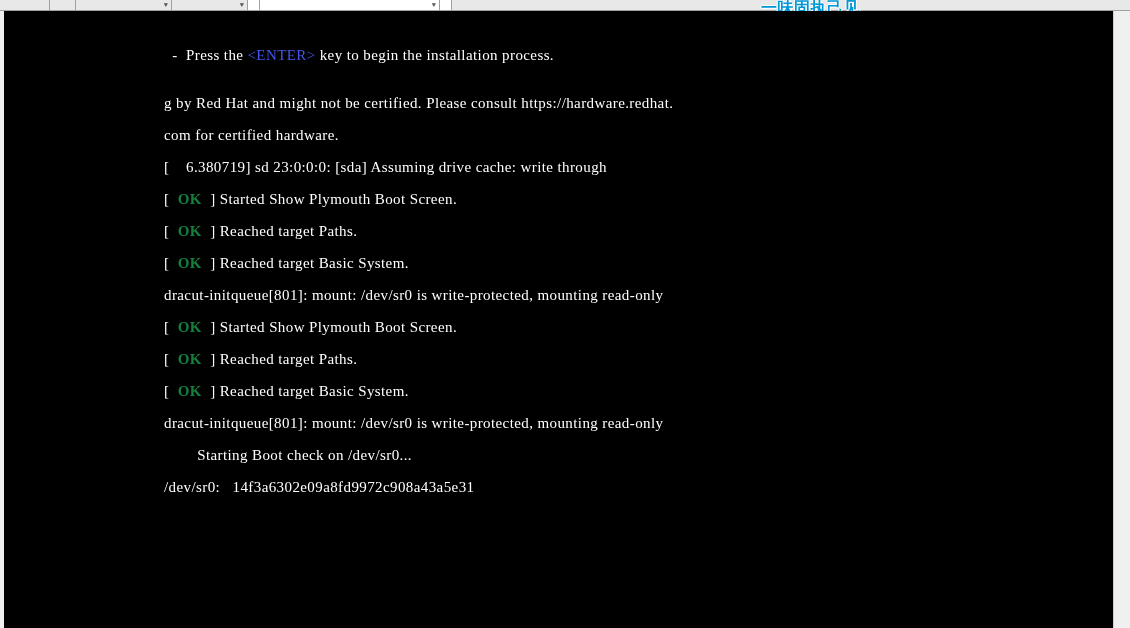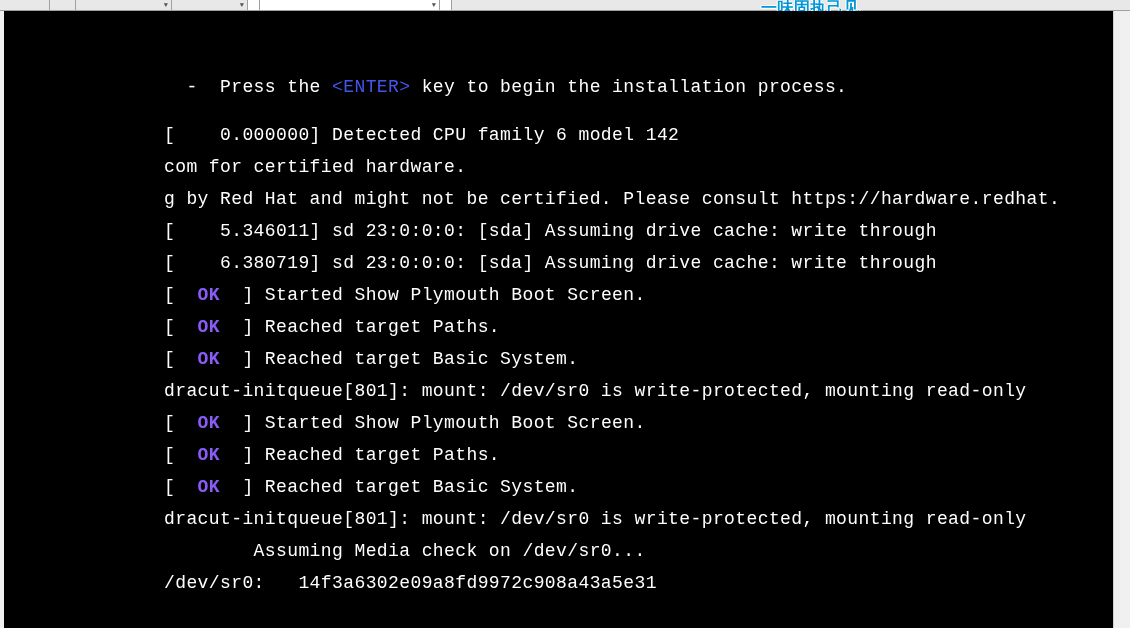--- a/index.html
+++ b/index.html
@@ -65,38 +65,38 @@
       background: #f0f0f0;
       border-left: 1px solid #d0d0d0;
     }
     .terminal {
       position: absolute;
       left: 4px;
       top: 11px;
       width: 1109px;
       height: 617px;
       background: #000000;
-      padding-top: 52px;
+      padding-top: 20px;
       padding-left: 160px;
       color: #ffffff;
-      font-family: Liberation Mono, monospace;
-      font-size: 18px;
+      font-family: Liberation Serif, serif;
+      font-size: 15px;
       line-height: 16px;
       letter-spacing: 0.4px;
       white-space: pre;
       overflow: hidden;
     }
     .terminal .line {
       display: block;
     }
     .enter {
       color: #4455ee;
     }
     .ok {
-      color: #8b5cf6;
+      color: #15803d;
       font-weight: bold;
     }
   </style>
 </head>
 <body>
 
 <div class="top-bar">
   <div class="top-bar-segment seg-1"></div>
   <div class="top-bar-segment seg-2"></div>
   <div class="top-bar-segment seg-3">
@@ -109,34 +109,32 @@
   <div class="top-bar-segment seg-6">
       <span class="arrow-down">▼</span>
     </div>
   <div class="top-bar-segment seg-7"></div>
   <div class="watermark">一味固执己见</div>
 </div>
 
 <div class="terminal">
 <span class="line"><span>  -  Press the </span><span class="enter">&lt;ENTER&gt;</span><span> key to begin the installation process.</span></span>
 <span class="line"></span>
-<span class="line">[    0.000000] Detected CPU family 6 model 142</span>
+<span class="line">g by Red Hat and might not be certified. Please consult https://hardware.redhat.</span>
 <span class="line">com for certified hardware.</span>
-<span class="line">g by Red Hat and might not be certified. Please consult https://hardware.redhat.</span>
-<span class="line">[    5.346011] sd 23:0:0:0: [sda] Assuming drive cache: write through</span>
 <span class="line">[    6.380719] sd 23:0:0:0: [sda] Assuming drive cache: write through</span>
 <span class="line"><span>[  </span><span class="ok">OK</span><span>  ] Started Show Plymouth Boot Screen.</span></span>
 <span class="line"><span>[  </span><span class="ok">OK</span><span>  ] Reached target Paths.</span></span>
 <span class="line"><span>[  </span><span class="ok">OK</span><span>  ] Reached target Basic System.</span></span>
 <span class="line">dracut-initqueue[801]: mount: /dev/sr0 is write-protected, mounting read-only</span>
 <span class="line"><span>[  </span><span class="ok">OK</span><span>  ] Started Show Plymouth Boot Screen.</span></span>
 <span class="line"><span>[  </span><span class="ok">OK</span><span>  ] Reached target Paths.</span></span>
 <span class="line"><span>[  </span><span class="ok">OK</span><span>  ] Reached target Basic System.</span></span>
 <span class="line">dracut-initqueue[801]: mount: /dev/sr0 is write-protected, mounting read-only</span>
-<span class="line">        Assuming Media check on /dev/sr0...</span>
+<span class="line">        Starting Boot check on /dev/sr0...</span>
 <span class="line">/dev/sr0:   14f3a6302e09a8fd9972c908a43a5e31</span>
 
 
 
 
 </div>
 
 <div class="scrollbar"></div>
 
 </body></html>

